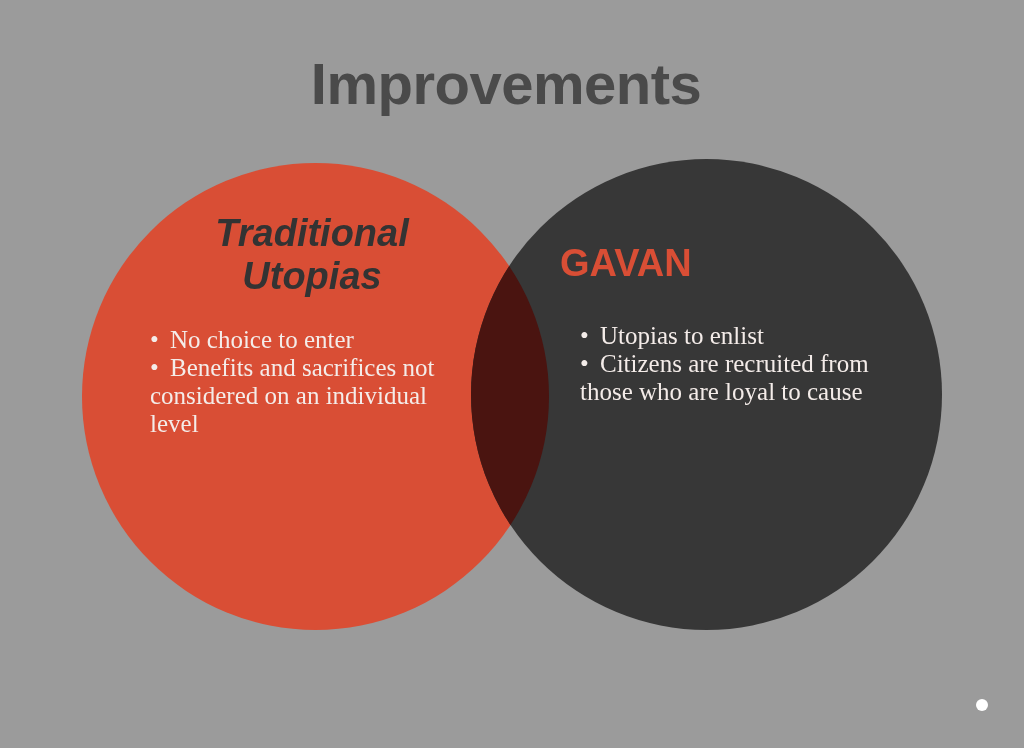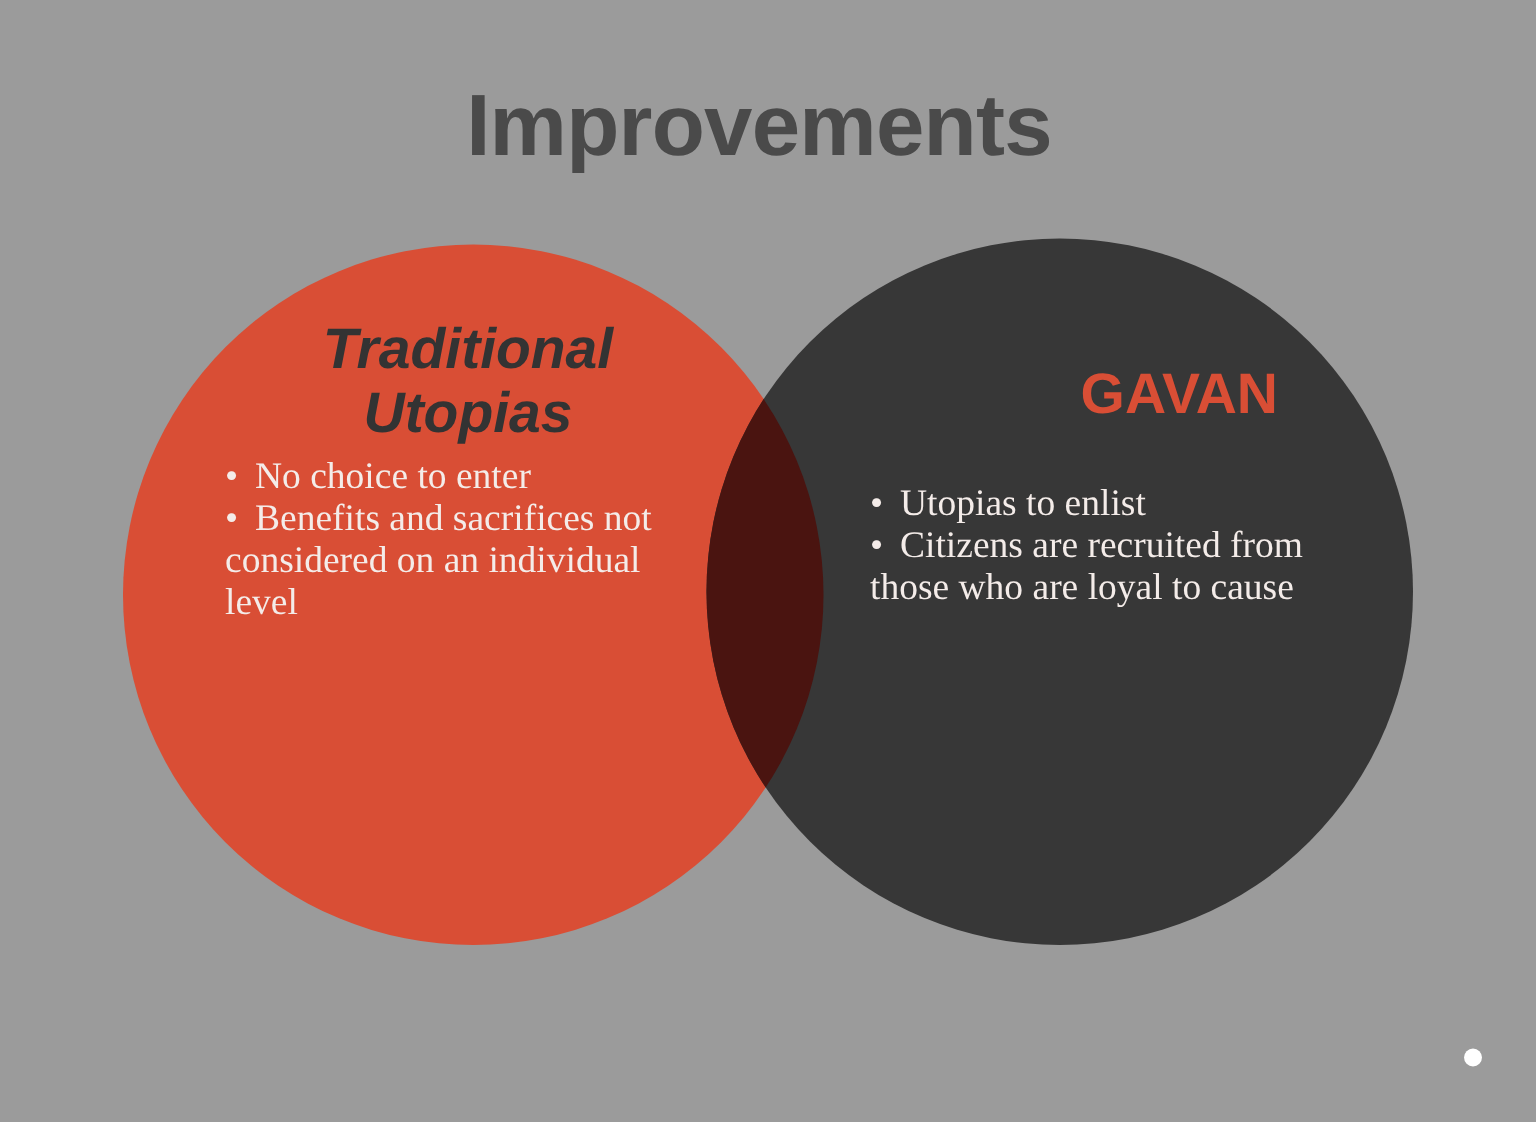--- a/index.html
+++ b/index.html
@@ -102,36 +102,36 @@
     font-size: 38px;
     color: #333333;
     font-style: italic;
   }
 
   .heading-right {
     position: absolute;
     left: 560px;
     top: 242px;
     width: 292px;
-    text-align: right;
+    text-align: left;
     font-size: 38px;
     color: #d94e35;
   }
 
   .bullets {
     position: absolute;
     font-family: "Liberation Serif", serif;
     font-size: 25px;
     line-height: 1.12;
     color: #f4ece9;
   }
 
   .bullets-left {
     left: 150px;
-    top: 304px;
+    top: 326px;
     width: 320px;
   }
 
   .bullets-right {
     left: 580px;
     top: 322px;
     width: 330px;
   }
 
   .bullet-item {

